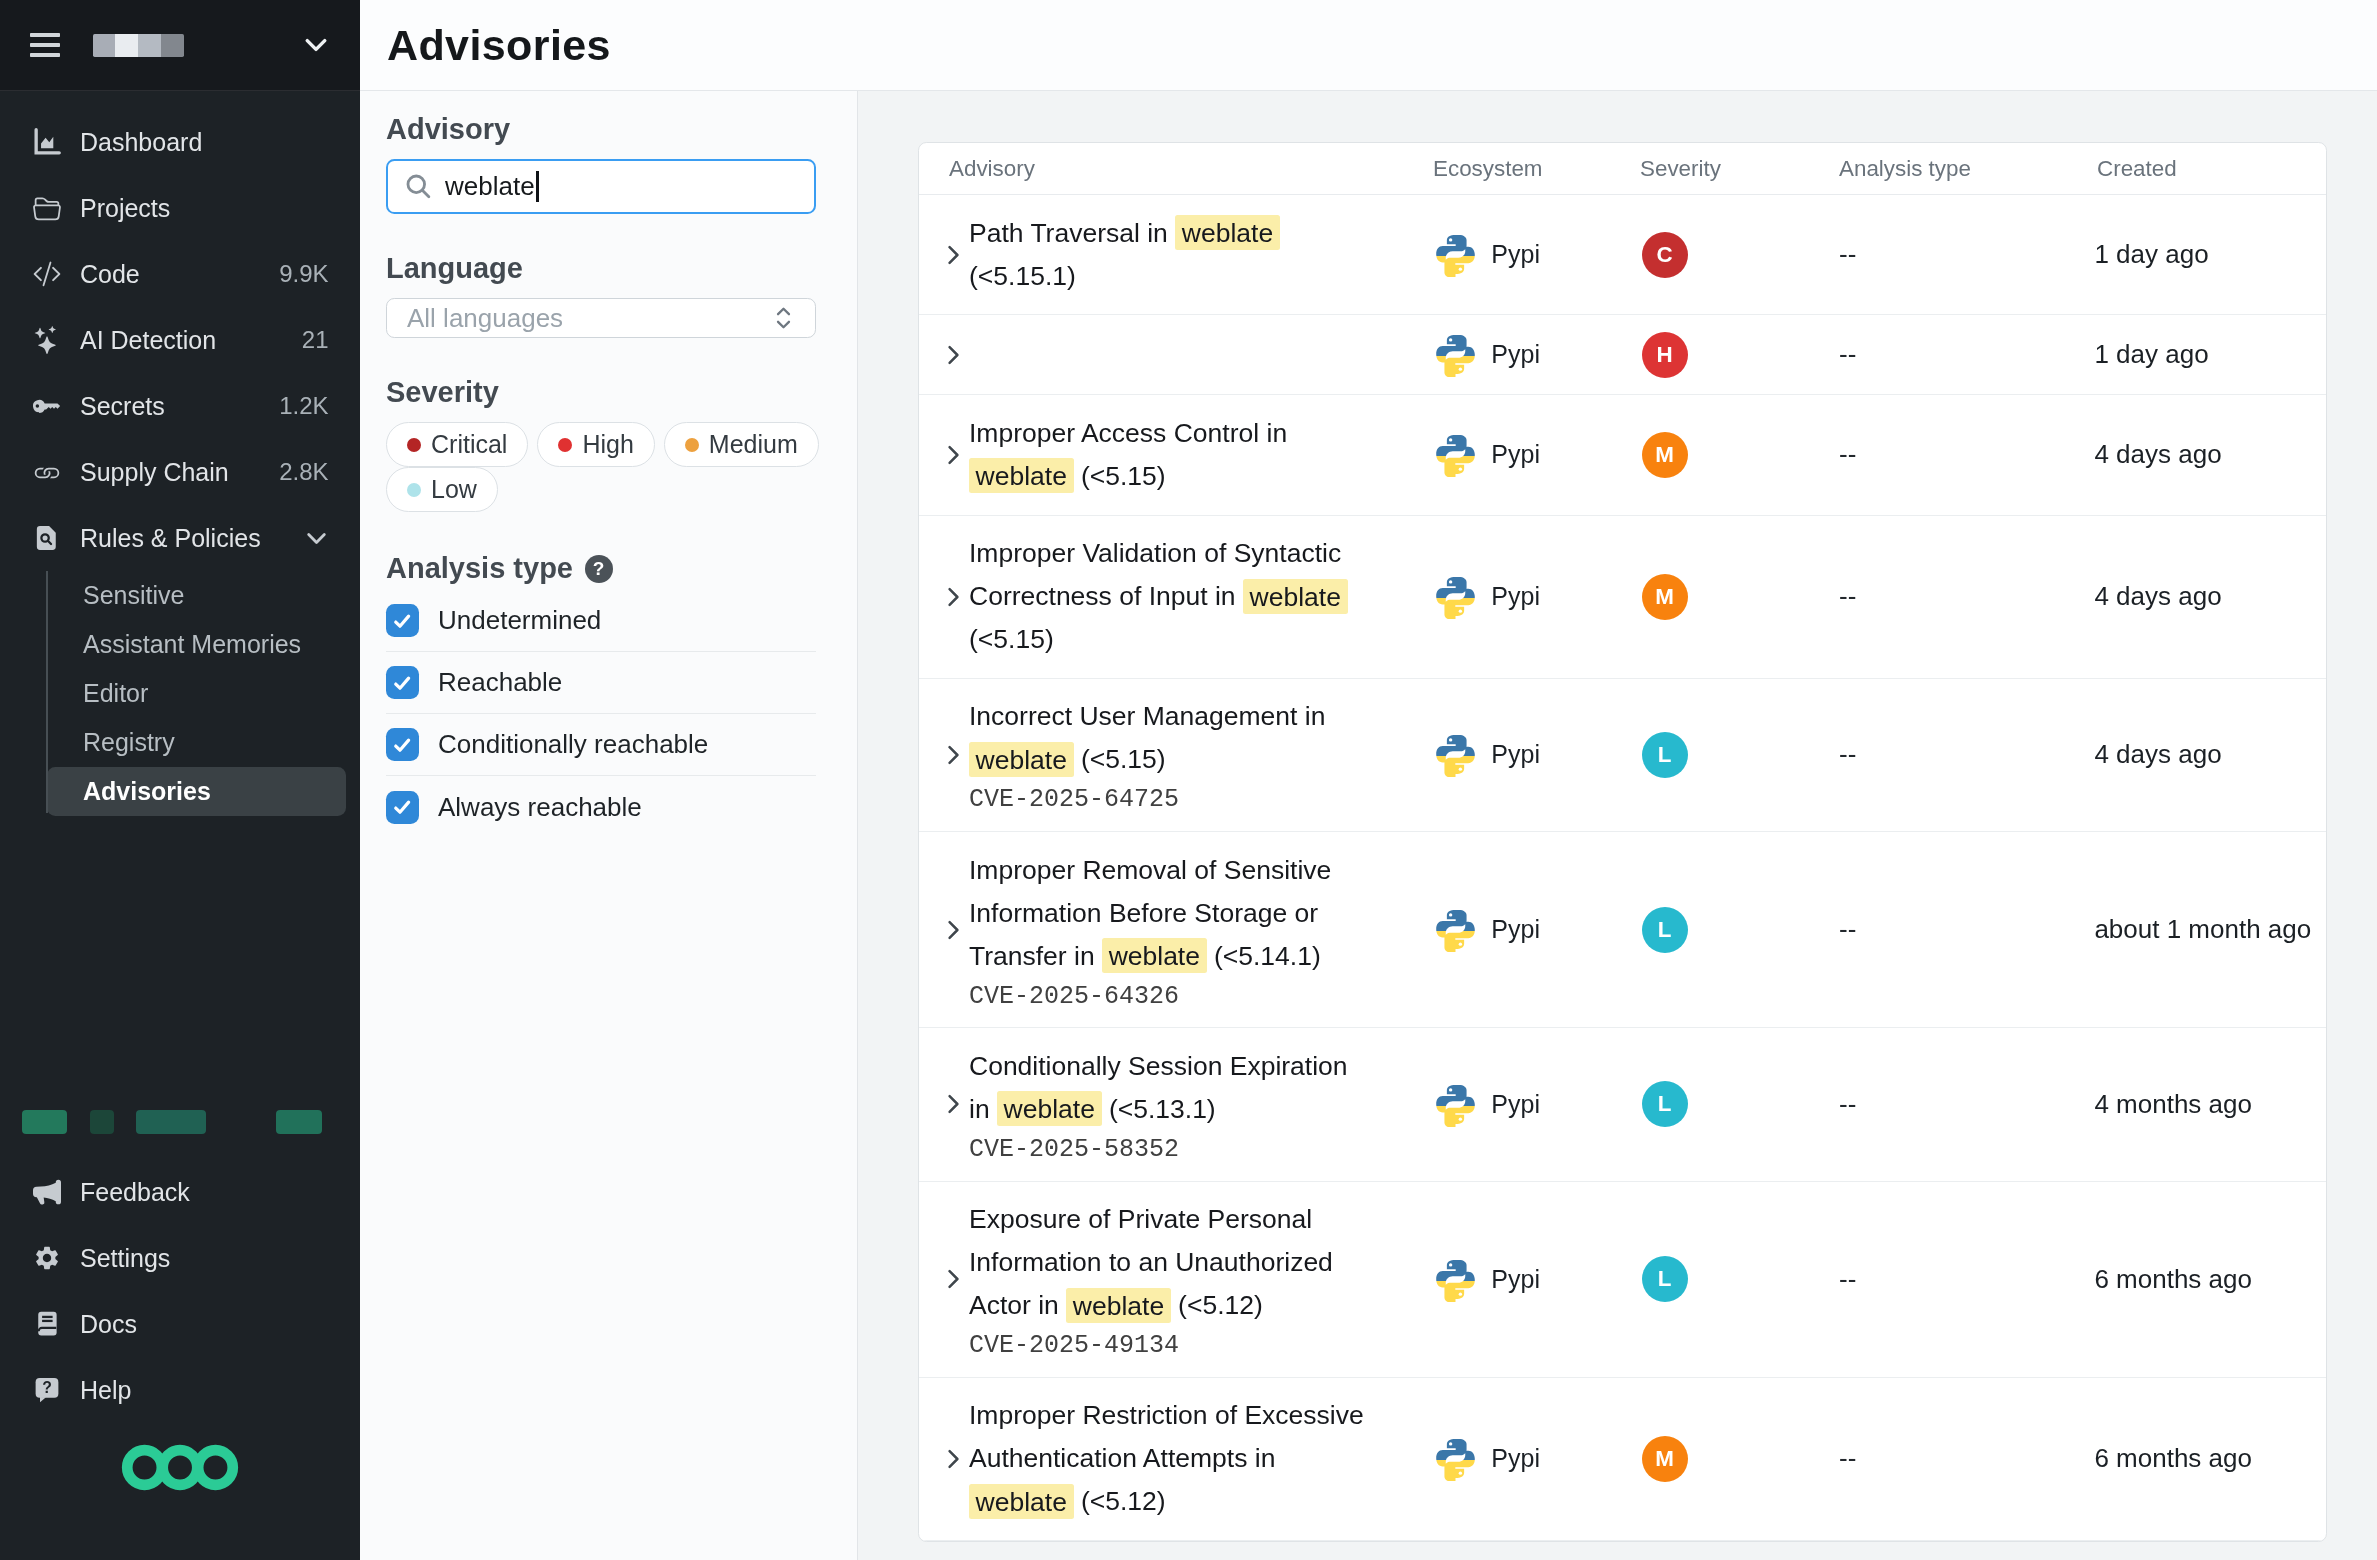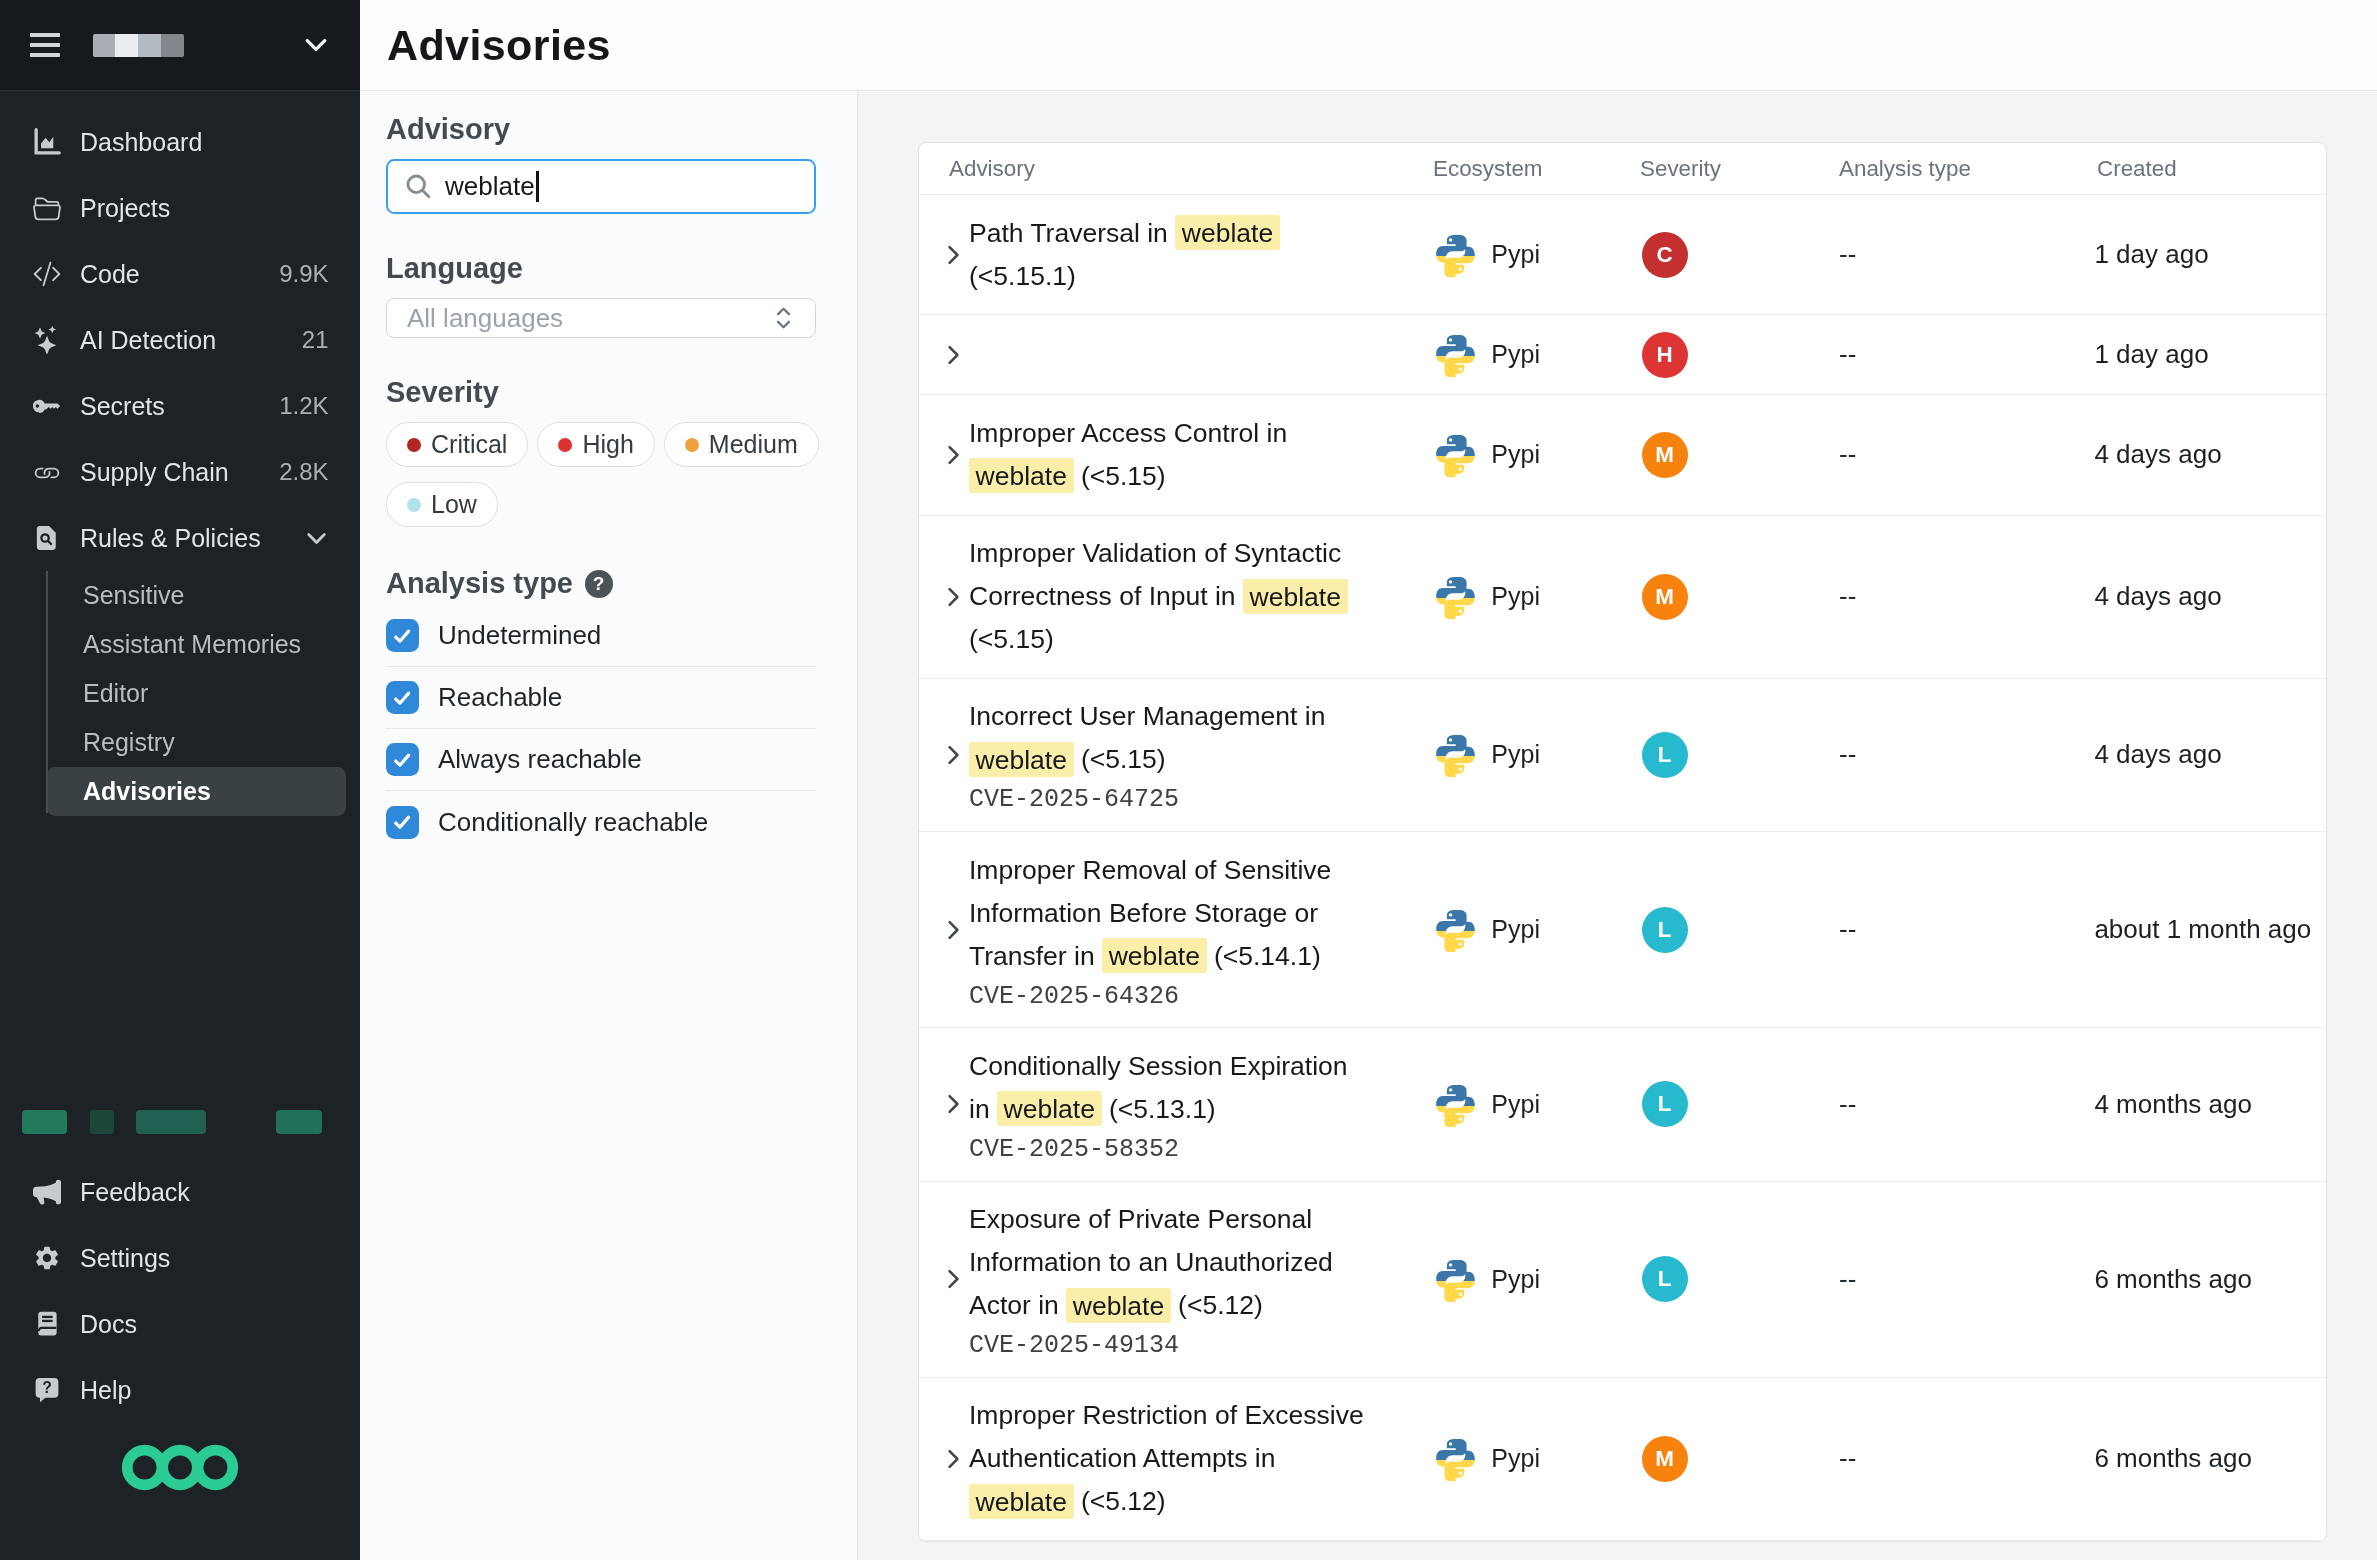--- a/index.html
+++ b/index.html
@@ -41,21 +41,21 @@
   .f-inner{width:430px;}
   .f-label{font-size:29px;font-weight:bold;color:#434a51;margin-bottom:13.3px;}
   .search-box{height:55px;border:2.5px solid #3a9df2;border-radius:8.3px;background:#fff;display:flex;align-items:center;padding:0 16.6px;cursor:text;}
   .search-box .sic{width:26.5px;height:26.5px;color:#848d95;flex:0 0 26.5px;}
   .search-text{margin-left:14px;font-size:26px;color:#16191c;}
   .caret{width:2.5px;height:31px;background:#101317;margin-left:1.7px;}
   .f-sec{margin-top:38px;}
   .select{height:40px;border:1.7px solid #cfd5da;border-radius:8.3px;background:#fff;display:flex;align-items:center;padding:0 20px;cursor:pointer;}
   .select-value{font-size:26px;color:#9aa3ab;}
   .select .udc{margin-left:auto;width:23px;height:30px;color:#6e7780;}
-  .chips{display:flex;flex-wrap:wrap;gap:15px 9px;width:464px;align-items:flex-end;}
+  .chips{display:flex;flex-wrap:wrap;gap:0 9px;width:464px;align-items:flex-end;}
   .chip{display:inline-flex;align-items:center;gap:10px;height:45px;padding:0 20px;background:#fff;border:1.7px solid #dce1e5;border-radius:22.4px;font-size:25px;color:#343b41;cursor:pointer;font-family:inherit;}
   .dot{width:14px;height:14px;border-radius:50%;}
   .analysis-head{display:flex;align-items:center;gap:11.6px;margin:40px 0 5px;}
   .analysis-head .f-label{margin-bottom:0;}
   .help{width:28px;height:28px;border-radius:50%;background:#4b5258;color:#fff;font-size:19px;font-weight:bold;display:flex;align-items:center;justify-content:center;cursor:pointer;}
   .check-row{display:flex;align-items:center;gap:19px;height:62px;border-bottom:1.7px solid #e7eaec;cursor:pointer;}
   .check-row:last-child{border-bottom:none;}
   .checkbox{width:33px;height:33px;border-radius:8.3px;background:#2f88d8;display:flex;align-items:center;justify-content:center;flex:0 0 33px;}
   .checkbox svg{width:22.4px;height:22.4px;}
   .check-label{font-size:26px;color:#1e2327;}
@@ -313,30 +313,30 @@
                 </span>
     <span class="check-label">Reachable</span>
   </label>
 
   <label class="check-row">
     <span class="checkbox">
                   <svg viewBox="0 0 16 16">
                     <path d="M3.4 8.6l3 3 6.2-7.2" fill="none" stroke="#fff" stroke-width="2.3" stroke-linecap="round" stroke-linejoin="round"></path>
                   </svg>
                 </span>
-    <span class="check-label">Always reachable</span>
+    <span class="check-label">Conditionally reachable</span>
   </label>
 
   <label class="check-row">
     <span class="checkbox">
                   <svg viewBox="0 0 16 16">
                     <path d="M3.4 8.6l3 3 6.2-7.2" fill="none" stroke="#fff" stroke-width="2.3" stroke-linecap="round" stroke-linejoin="round"></path>
                   </svg>
                 </span>
-    <span class="check-label">Conditionally reachable</span>
+    <span class="check-label">Always reachable</span>
   </label>
 
 </div>
         </div>
       </div>
 
       <div class="table-area">
         <div class="card">
           <div class="t-head">
             <div class="h">Advisory</div>

